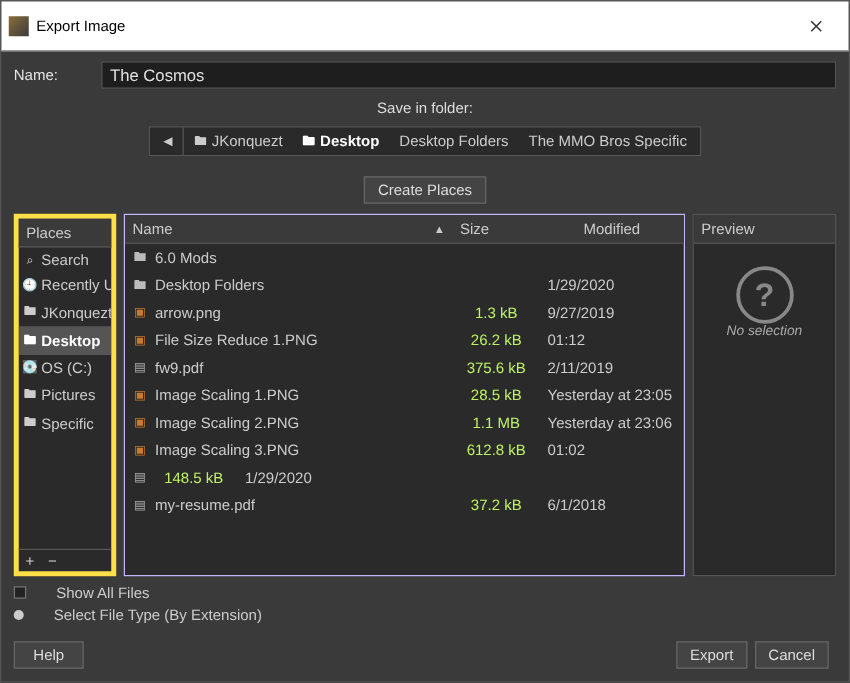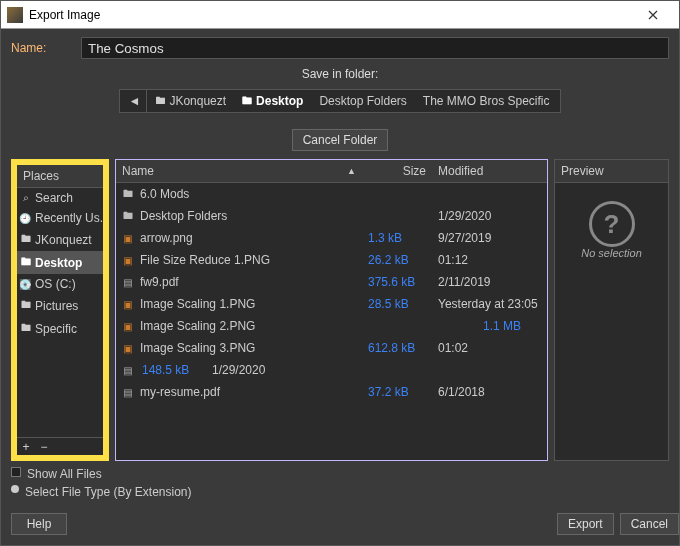--- a/index.html
+++ b/index.html
@@ -10,21 +10,21 @@
     color: #ccc;
     width: 680px;
     height: 546px;
     display: flex;
     flex-direction: column;
     border: 1px solid #555;
   }
   .titlebar {
     background: #fff;
     color: #000;
-    height: 28px;
+    height: 40px;
     display: flex;
     align-items: center;
     padding: 0 6px;
     border-bottom: 1px solid #999;
   }
   .titlebar .app-icon {
     width: 16px; height: 16px;
     background: linear-gradient(135deg,#8a6d3b,#3b3b3b);
     margin-right: 6px;
   }
@@ -32,21 +32,21 @@
   .titlebar .close {
     width: 40px; height: 28px;
     display:flex;align-items:center;justify-content:center;
     cursor: pointer;
   }
   .titlebar .close svg { width:10px;height:10px; }
   .name-row {
     display:flex; align-items:center;
     padding: 8px 10px 4px 10px;
   }
-  .name-row label { width: 70px; color:#fdba74; }
+  .name-row label { width: 70px; color:#e5e5e5; }
   .name-row input {
     flex:1;
     background:#1e1e1e;
     border:1px solid #555;
     color:#e0e0e0;
     padding:4px 6px;
     height:22px;
   }
   .path-row {
     display:flex; align-items:center;
@@ -83,23 +83,23 @@
     font-size:12px;
   }
   .main {
     flex:1;
     display:flex;
     padding:0 10px;
     gap:6px;
     min-height:0;
   }
   .places {
-    width:98px;
+    width:82px;
     background:#2a2a2a;
-    border:6px solid #fde047;
+    border:4px solid #fde047;
     display:flex;flex-direction:column;
   }
   .places-header {
     background:#3a3a3a;
     border-bottom:1px solid #555;
     padding:4px 6px;
     color:#ccc;
   }
   .places-list { flex:1; overflow:hidden; }
   .place-item {
@@ -129,33 +129,33 @@
     display:flex;flex-direction:column;
     min-width:0;
   }
   .files-header {
     display:flex;
     background:#3a3a3a;
     border-bottom:1px solid #555;
     color:#ccc;
   }
   .col-name { flex:1; padding:4px 6px; display:flex;align-items:center;gap:4px;}
-  .col-size { width:70px; padding:4px 6px; text-align:right;}
-  .col-mod  { width:115px; padding:4px 6px;}
+  .col-size { width:70px; padding:4px 6px; }
+  .col-mod  { width:115px; padding:4px 6px;text-align:center;}
   .sort-arrow { font-size:9px; }
   .files-list { flex:1; overflow:auto; }
   .file-row {
     display:flex;
     padding:2px 0;
     cursor:pointer;
     color:#ccc;
   }
   .fr-icon { width:16px; display:inline-flex; align-items:center; justify-content:center; font-size:10px; margin-left:4px;}
   .fr-name { flex:1; padding:2px 4px; white-space:nowrap; overflow:hidden; text-overflow:ellipsis;}
-  .fr-size { width:70px; padding:2px 6px; text-align:left; color:#3b82f6;}
+  .fr-size { width:70px; padding:2px 6px; text-align:center; color:#bef264;}
   .fr-mod  { width:115px; padding:2px 6px; color:#ccc;}
   .folder-icon { color:#bbb; }
   .img-icon { color:#c97a2b; }
   .pdf-icon { color:#aaa; }
   .preview {
     width:115px;
     background:#2a2a2a;
     border:1px solid #555;
     display:flex;flex-direction:column;align-items:center;
   }
@@ -170,25 +170,25 @@
     width:46px;height:46px;border:3px solid #888;border-radius:50%;
     display:flex;align-items:center;justify-content:center;
     color:#888;font-size:26px;font-weight:bold;
     margin-top:18px;
   }
   .preview-text { font-style:italic; color:#aaa; font-size:11px;}
   .bottom {
     padding:6px 10px 8px 10px;
     display:flex;flex-direction:column;gap:4px;
   }
-  .check-row { display:flex;align-items:flex-start;gap:6px;color:#ccc;cursor:pointer;}
+  .check-row { display:flex;align-items:center;gap:24px;color:#ccc;cursor:pointer;}
   .check-box { width:10px;height:10px;border:1px solid #777;background:#222;}
   .radio-dot { width:8px;height:8px;border-radius:50%;background:#ccc;}
   .button-row {
-    display:flex;align-items:center;padding:6px 0 10px 10px;
+    display:flex;align-items:center;padding:6px 16px 10px 10px;
   }
   .button-row .btn { min-width:56px; text-align:center; }
   .button-row .right { margin-left:auto; display:flex; gap:6px;}
 </style>
 </head>
 <body>
 
 <div class="titlebar">
   <div class="app-icon"></div>
   <div class="title">Export Image</div>
@@ -221,21 +221,21 @@
         </div>
         <div class="crumb">
           <span>Desktop Folders</span>
         </div>
         <div class="crumb">
           <span>The MMO Bros Specific</span>
         </div>
       </div>
   </div>
   <div class="spacer"></div>
-  <button class="btn">Cancel Folder</button>
+  <button class="btn">Create Places</button>
 </div>
 
 <div class="main">
 
   <div class="places">
     <div class="places-header">Places</div>
     <div class="places-list" id="places-list">
         <div class="place-item">
           <span class="pi-icon">⌕</span>
           <span>Search</span>
@@ -314,20 +314,21 @@
         <div class="file-row">
           <span class="fr-icon img-icon">▣</span>
           <span class="fr-name">Image Scaling 1.PNG</span>
           <span class="fr-size">28.5 kB</span>
           <span class="fr-mod">Yesterday at 23:05</span>
         </div>
         <div class="file-row">
           <span class="fr-icon img-icon">▣</span>
           <span class="fr-name">Image Scaling 2.PNG</span>
           <span class="fr-size">1.1 MB</span>
+          <span class="fr-mod">Yesterday at 23:06</span>
         </div>
         <div class="file-row">
           <span class="fr-icon img-icon">▣</span>
           <span class="fr-name">Image Scaling 3.PNG</span>
           <span class="fr-size">612.8 kB</span>
           <span class="fr-mod">01:02</span>
         </div>
         <div class="file-row">
           <span class="fr-icon pdf-icon">▤</span>
           <span class="fr-size">148.5 kB</span>

